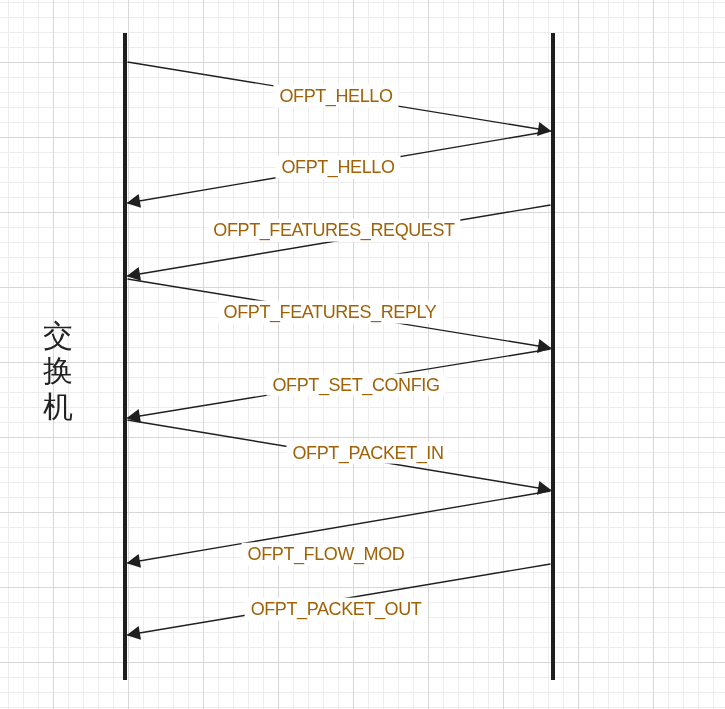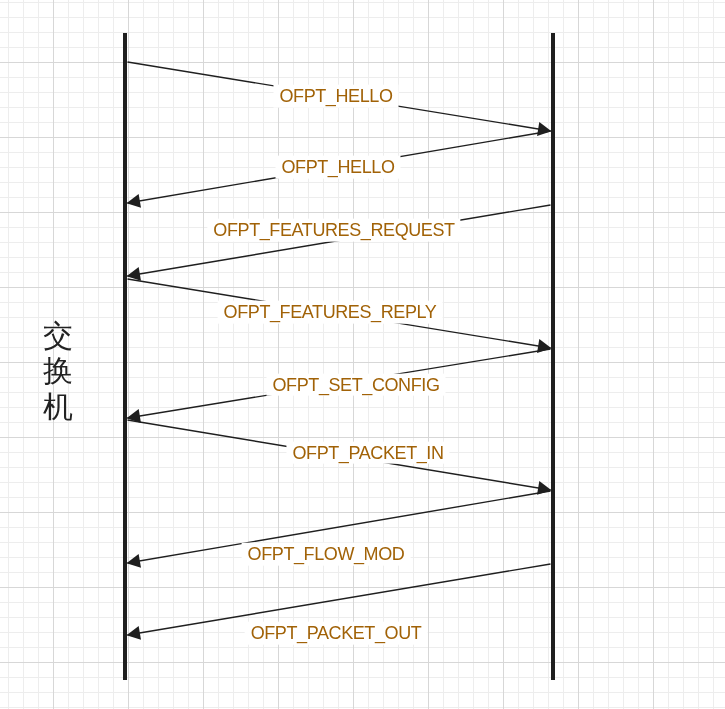--- a/index.html
+++ b/index.html
@@ -75,15 +75,15 @@
     </svg>
   <div id="actor-left" class="actor-label">交换机</div>
   <div id="labels-layer">
       <div class="msg-label" style="left: 336px; top: 96.0106px;">OFPT_HELLO</div>
       <div class="msg-label" style="left: 338px; top: 167.17px;">OFPT_HELLO</div>
       <div class="msg-label" style="left: 334px; top: 230px;">OFPT_FEATURES_REQUEST</div>
       <div class="msg-label" style="left: 330px; top: 312.032px;">OFPT_FEATURES_REPLY</div>
       <div class="msg-label" style="left: 332px; top: 384.642px; margin-left: 24px;">OFPT_SET_CONFIG</div>
       <div class="msg-label" style="left: 324px; top: 452.518px; margin-left: 44px;">OFPT_PACKET_IN</div>
       <div class="msg-label" style="left: 326px; top: 529.213px; margin-top: 25px;">OFPT_FLOW_MOD</div>
-      <div class="msg-label" style="left: 336px; top: 633px;">OFPT_PACKET_OUT</div>
+      <div class="msg-label" style="left: 336px; top: 609px;">OFPT_PACKET_OUT</div>
     </div>
 </div>
 
 </body></html>

